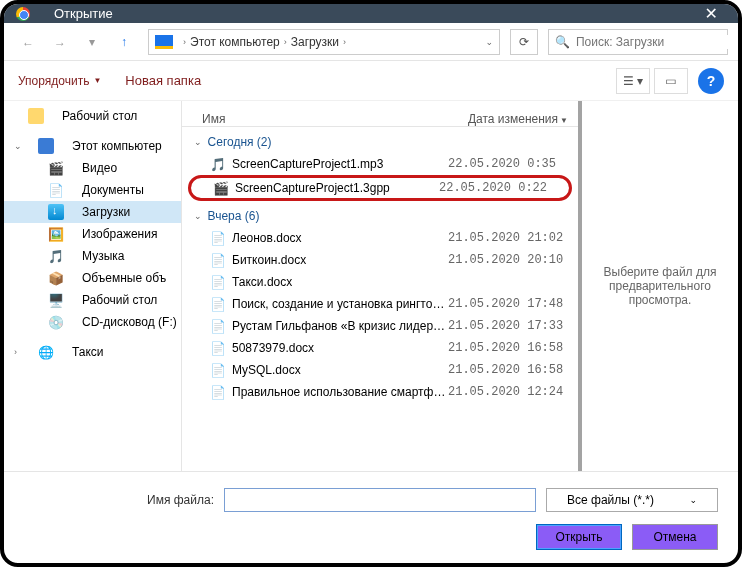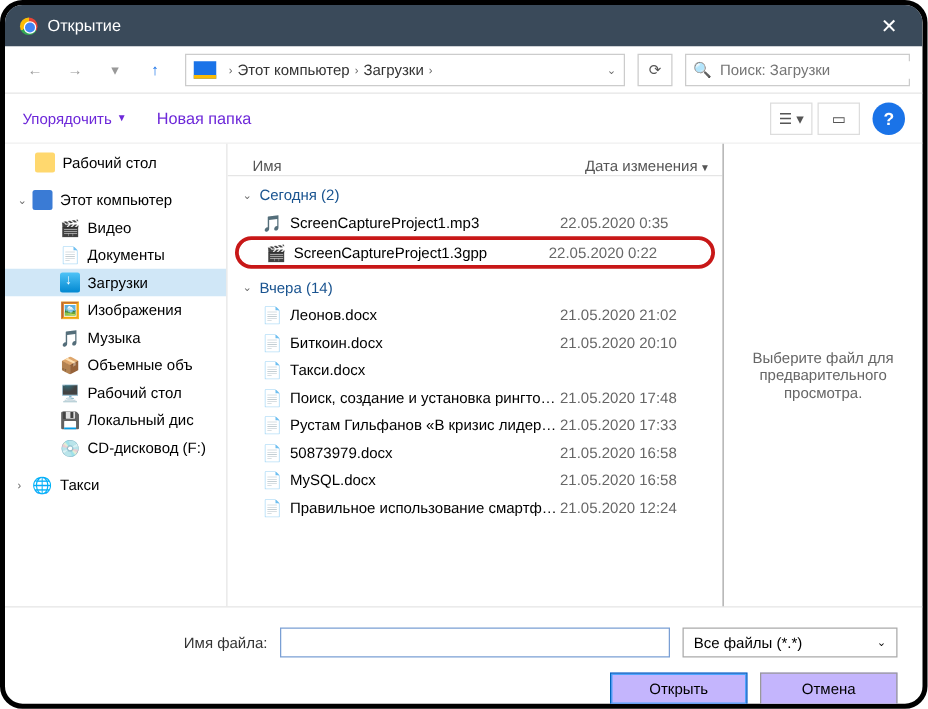--- a/index.html
+++ b/index.html
@@ -1,43 +1,43 @@
 <!DOCTYPE html>
 <html><head>
 <meta charset="utf-8">
 <style>
 * { margin: 0; padding: 0; box-sizing: border-box; font-family: 'Segoe UI', Tahoma, sans-serif; font-size: 12px; }
 body { background: #fff; width: 742px; height: 567px; border: 4px solid #000; border-radius: 18px; position: relative; overflow: hidden; }
-.titlebar { background: #3a4a5a; height: 33px; display: flex; align-items: center; padding: 0 12px; color: #fff; }
+.titlebar { background: #3a4a5a; height: 19px; display: flex; align-items: center; padding: 0 12px; color: #fff; gap: 16px; }
 .titlebar .chrome-icon { width: 14px; height: 14px; border-radius: 50%; background: conic-gradient(#ea4335 0 120deg, #34a853 120deg 240deg, #fbbc05 240deg 360deg); margin-right: 8px; position: relative; }
 .titlebar .chrome-icon::after { content:''; position:absolute; top:3px; left:3px; width:8px; height:8px; background:#4285f4; border-radius:50%; border:1px solid #fff; }
 .titlebar .title { flex: 1; font-size: 13px; }
 .titlebar .close { font-size: 16px; cursor: pointer; padding: 4px 8px; }
 .navbar { height: 38px; display: flex; align-items: center; padding: 0 10px; gap: 4px; border-bottom: 1px solid #e5e5e5; }
 .nav-btn { width: 28px; height: 28px; display: flex; align-items: center; justify-content: center; color: #999; }
 .nav-up { color: #1a73e8; }
 .breadcrumb { flex: 1; border: 1px solid #ccc; height: 26px; display: flex; align-items: center; padding: 0 6px; background: #fff; margin: 0 6px; }
 .breadcrumb .bc-icon { width: 18px; height: 14px; background: #1a73e8; margin-right: 6px; position: relative; }
 .breadcrumb .bc-icon::before { content:''; position:absolute; bottom:0; width:18px; height:3px; background:#fbbc05; }
 .breadcrumb span { color: #333; }
 .breadcrumb .sep { margin: 0 4px; color: #666; font-size: 9px; }
 .breadcrumb .dd { margin-left: auto; color: #666; font-size: 9px; }
 .refresh-btn { width: 28px; height: 26px; border: 1px solid #ccc; display: flex; align-items: center; justify-content: center; color: #555; }
 .search-box { width: 180px; height: 26px; border: 1px solid #ccc; display: flex; align-items: center; padding: 0 6px; margin-left: 6px; }
 .search-box .sicon { color: #888; margin-right: 6px; }
 .search-box input { border: none; outline: none; flex: 1; color: #888; font-size: 12px; }
 .toolbar { height: 40px; display: flex; align-items: center; padding: 0 14px; border-bottom: 1px solid #f0f0f0; }
-.tool-link { color: #6d28d9; font-size: 13px; margin-right: 24px; display: flex; align-items: center; }
+.tool-link { color: #7f1d1d; font-size: 13px; margin-right: 24px; display: flex; align-items: center; }
 .tool-link .dd { font-size: 8px; margin-left: 4px; }
 .tool-spacer { flex: 1; }
 .view-btn { width: 34px; height: 26px; border: 1px solid #ddd; display: flex; align-items: center; justify-content: center; margin-left: 4px; color: #555; }
 .help-btn { width: 26px; height: 26px; border-radius: 50%; background: #1a73e8; color: #fff; display: flex; align-items: center; justify-content: center; margin-left: 10px; font-size: 14px; font-weight: bold; }
 .main { display: flex; height: 370px; }
 .sidebar { width: 178px; border-right: 1px solid #e5e5e5; overflow: hidden; padding-top: 4px; }
-.tree-item { display: flex; align-items: center; height: 22px; padding-left: 24px; cursor: pointer; white-space: nowrap; }
+.tree-item { display: flex; align-items: center; height: 22px; padding-left: 24px; cursor: pointer; white-space: nowrap; gap: 12px; }
 .tree-item.level2 { padding-left: 44px; }
 .tree-item.selected { background: #d0e7f7; }
 .tree-item .exp { width: 12px; font-size: 9px; color: #666; margin-left: -14px; }
 .tree-item .ticon { width: 16px; height: 16px; margin-right: 6px; display: inline-flex; align-items: center; justify-content: center; }
 .ico-folder { background: #ffd86e; border-radius: 2px; }
 .ico-pc { background: #3a7bd5; border-radius: 2px; }
 .ico-video::before { content:'🎬'; font-size:13px; }
 .ico-doc::before { content:'📄'; font-size:13px; }
 .ico-down { background: linear-gradient(#4fc3f7,#0288d1); border-radius: 2px; position: relative; }
 .ico-down::after { content:'↓'; color:#fff; font-size:11px; position:absolute; left:4px; top:0; }
@@ -52,32 +52,32 @@
 .filelist { flex: 1; overflow: hidden; }
 .fl-header { display: flex; height: 26px; align-items: flex-end; border-bottom: 1px solid #e5e5e5; padding-left: 20px; color: #555; }
 .fl-header .col-name { flex: 1; }
 .fl-header .col-date { width: 130px; text-align: right; padding-right: 10px; }
 .fl-header .srt { font-size: 8px; margin-left: 2px; }
 .group-hdr { display: flex; align-items: center; height: 22px; padding-left: 12px; color: #1a5490; margin-top: 4px; }
 .group-hdr .chev { font-size: 9px; margin-right: 6px; color: #666; }
 .file-row { display: flex; align-items: center; height: 22px; padding-left: 28px; cursor: pointer; }
 .file-row .ficon { width: 16px; height: 16px; margin-right: 6px; display: inline-flex; align-items: center; justify-content: center; font-size: 13px; }
 .file-row .fname { flex: 1; white-space: nowrap; overflow: hidden; text-overflow: ellipsis; }
-.file-row .fdate { width: 130px; text-align: left; padding-right: 10px; color: #666; white-space: nowrap; }
+.file-row .fdate { width: 130px; text-align: left; padding-right: 10px; color: #666; white-space: nowrap; font-family: Liberation Mono, monospace; }
 .file-row.highlighted-box { border:3px solid #c81818; border-radius:14px; margin:0 6px; padding-left:22px; height:26px; position:relative; }
 .file-row.highlighted-box::after { content:''; position:absolute; inset:-1px; border:1px solid rgba(200,24,24,.3); border-radius:14px; pointer-events:none; }
-.preview { width: 160px; border-left: 1px solid #a3a3a3; display: flex; align-items: center; justify-content: center; text-align: center; color: #666; padding: 20px; font-size: 12px; }
+.preview { width: 160px; border-left: 4px solid #a3a3a3; display: flex; align-items: center; justify-content: center; text-align: center; color: #666; padding: 20px; font-size: 12px; }
 .footer { border-top: 1px solid #e5e5e5; padding: 16px 20px 14px; }
 .f-row { display: flex; align-items: center; margin-bottom: 12px; }
 .f-label { width: 200px; text-align: right; padding-right: 10px; color: #333; }
 .f-input { flex: 1; height: 24px; border: 1px solid #7a9fd4; outline: none; padding: 0 6px; background: #fff; }
-.f-select { width: 172px; height: 24px; border: 1px solid #aaa; margin-left: 10px; display: flex; align-items: center; padding: 0 8px; background: #fff; }
+.f-select { width: 172px; height: 24px; border: 1px solid #aaa; margin-left: 10px; display: flex; align-items: center; padding: 0 20px; background: #fff; }
 .f-select .dd { margin-left: auto; font-size: 9px; }
 .f-btns { display: flex; justify-content: flex-end; gap: 10px; }
-.btn { width: 110px; height: 26px; border: 1px solid #999; background: #c4b5fd; display: flex; align-items: center; justify-content: center; cursor: pointer; }
+.btn { width: 86px; height: 26px; border: 1px solid #999; background: #8b5cf6; display: flex; align-items: center; justify-content: center; cursor: pointer; }
 .btn.primary { border: 1px solid #0067c0; box-shadow: inset 0 0 0 1px #4da3ff; }
 </style>
 </head>
 <body>
 
 <div class="titlebar">
   <span class="chrome-icon"></span>
   <span class="title">Открытие</span>
   <span class="close">✕</span>
 </div>
@@ -149,24 +149,20 @@
       </div>
     <div class="tree-item level2">
         <span class="ticon ico-vol"></span>
         <span>Объемные объ</span>
       </div>
     <div class="tree-item level2">
         <span class="ticon ico-desk"></span>
         <span>Рабочий стол</span>
       </div>
     <div class="tree-item level2">
-        <span class="ticon ico-disk"></span>
-        <span>Локальный дис</span>
-      </div>
-    <div class="tree-item level2">
         <span class="ticon ico-cd"></span>
         <span>CD-дисковод (F:)</span>
       </div>
     <div style="height:8px"></div>
     <div class="tree-item">
         <span class="exp">›</span>
         <span class="ticon ico-net"></span>
         <span>Такси</span>
       </div>
   </div>
@@ -187,21 +183,21 @@
           <span class="fdate">22.05.2020 0:35</span>
         </div>
         <div class="file-row highlighted-box">
           <span class="ficon">🎬</span>
           <span class="fname">ScreenCaptureProject1.3gpp</span>
           <span class="fdate">22.05.2020 0:22</span>
         </div>
       </div>
     <div class="group-hdr">
         <span class="chev">⌄</span>
-        <span>Вчера (14)</span>
+        <span>Вчера (6)</span>
       </div>
     <div id="yesterday-files">
         <div class="file-row">
           <span class="ficon">📄</span>
           <span class="fname">Леонов.docx</span>
           <span class="fdate">21.05.2020 21:02</span>
         </div>
         <div class="file-row">
           <span class="ficon">📄</span>
           <span class="fname">Биткоин.docx</span>

